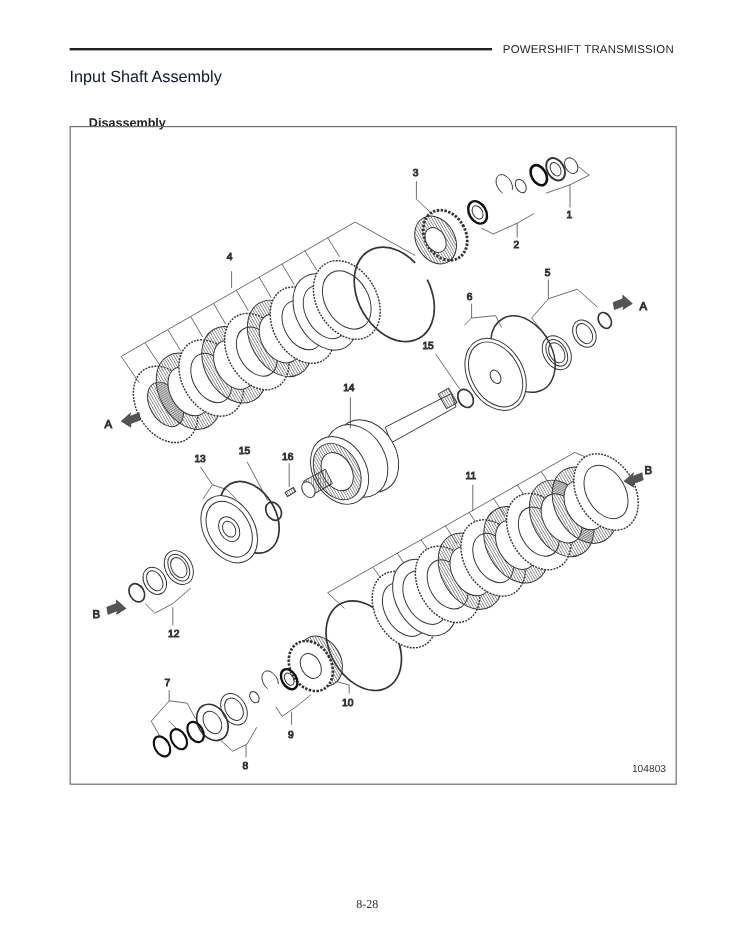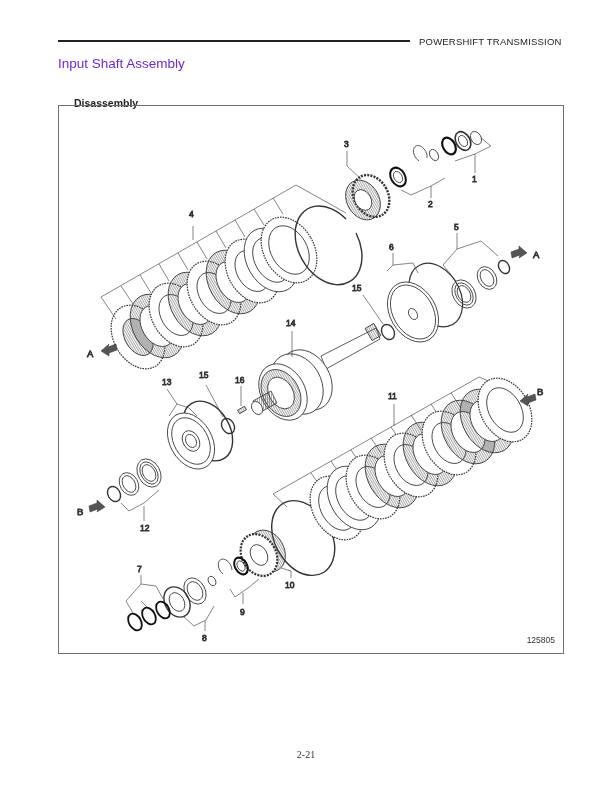--- a/index.html
+++ b/index.html
@@ -1,19 +1,19 @@
 <!DOCTYPE html>
 <html><head>
 <meta charset="utf-8">
 <style>
   html, body { margin: 0; padding: 0; background: #ffffff; }
   body { width: 612px; height: 792px; position: relative; overflow: hidden; font-family: "Liberation Sans", sans-serif; color: #1a1a1a; }
   .header-rule { position: absolute; left: 58px; top: 40px; width: 352px; height: 2px; background: #222; }
   .header-text { position: absolute; left: 419px; top: 36px; font-size: 9.5px; letter-spacing: 0.2px; color: #222; white-space: nowrap; }
-  .page-title { position: absolute; left: 58px; top: 56px; font-size: 13.5px; font-weight: normal; color: #6d28d9; margin: 0; }
+  .page-title { position: absolute; left: 58px; top: 56px; font-size: 13.5px; font-weight: normal; color: #0f172a; margin: 0; }
   .section-title { position: absolute; left: 58px; top: 81px; font-size: 10.5px; color: #222; margin: 16px; }
   .figure-frame { position: absolute; left: 58px; top: 105px; width: 506px; height: 549px; border: 1px solid #6f6f6f; box-sizing: border-box; }
   .figure-frame svg { position: absolute; left: 0; top: 0; }
   .figure-id { position: absolute; right: 8px; bottom: 8px; font-size: 8.5px; color: #333; }
   .page-number { position: absolute; left: 0; width: 612px; top: 749px; text-align: center; font-family: "Liberation Serif", serif; font-size: 10px; color: #333; }
   .callout { font-family: "Liberation Sans", sans-serif; font-size: 8.5px; fill: #222; }
   .letter { font-family: "Liberation Sans", sans-serif; font-size: 9.5px; fill: #222; }
 </style>
 </head>
 <body>
@@ -272,16 +272,16 @@
       <ellipse cx="148" cy="615" rx="6" ry="9" transform="rotate(-30 148 615)" stroke-width="1.8" stroke="#111"></ellipse>
       <ellipse cx="134" cy="621" rx="6" ry="9" transform="rotate(-30 134 621)" stroke-width="1.8" stroke="#111"></ellipse>
       <polyline points="125,600 140,583 155,585 162,598" stroke-width="0.6"></polyline>
       <line x1="125" y1="600" x2="132" y2="612" stroke-width="0.6"></line>
       <line x1="140" y1="600" x2="146" y2="606" stroke-width="0.6"></line>
       <line x1="140" y1="583" x2="140" y2="574" stroke-width="0.6"></line>
     </g>
     <text class="callout" x="136" y="571">7</text>
   </svg>
 
-  <div class="figure-id">125805</div>
+  <div class="figure-id">104803</div>
 </div>
 
-<div class="page-number">2-21</div>
+<div class="page-number">8-28</div>
 
 </body></html>

